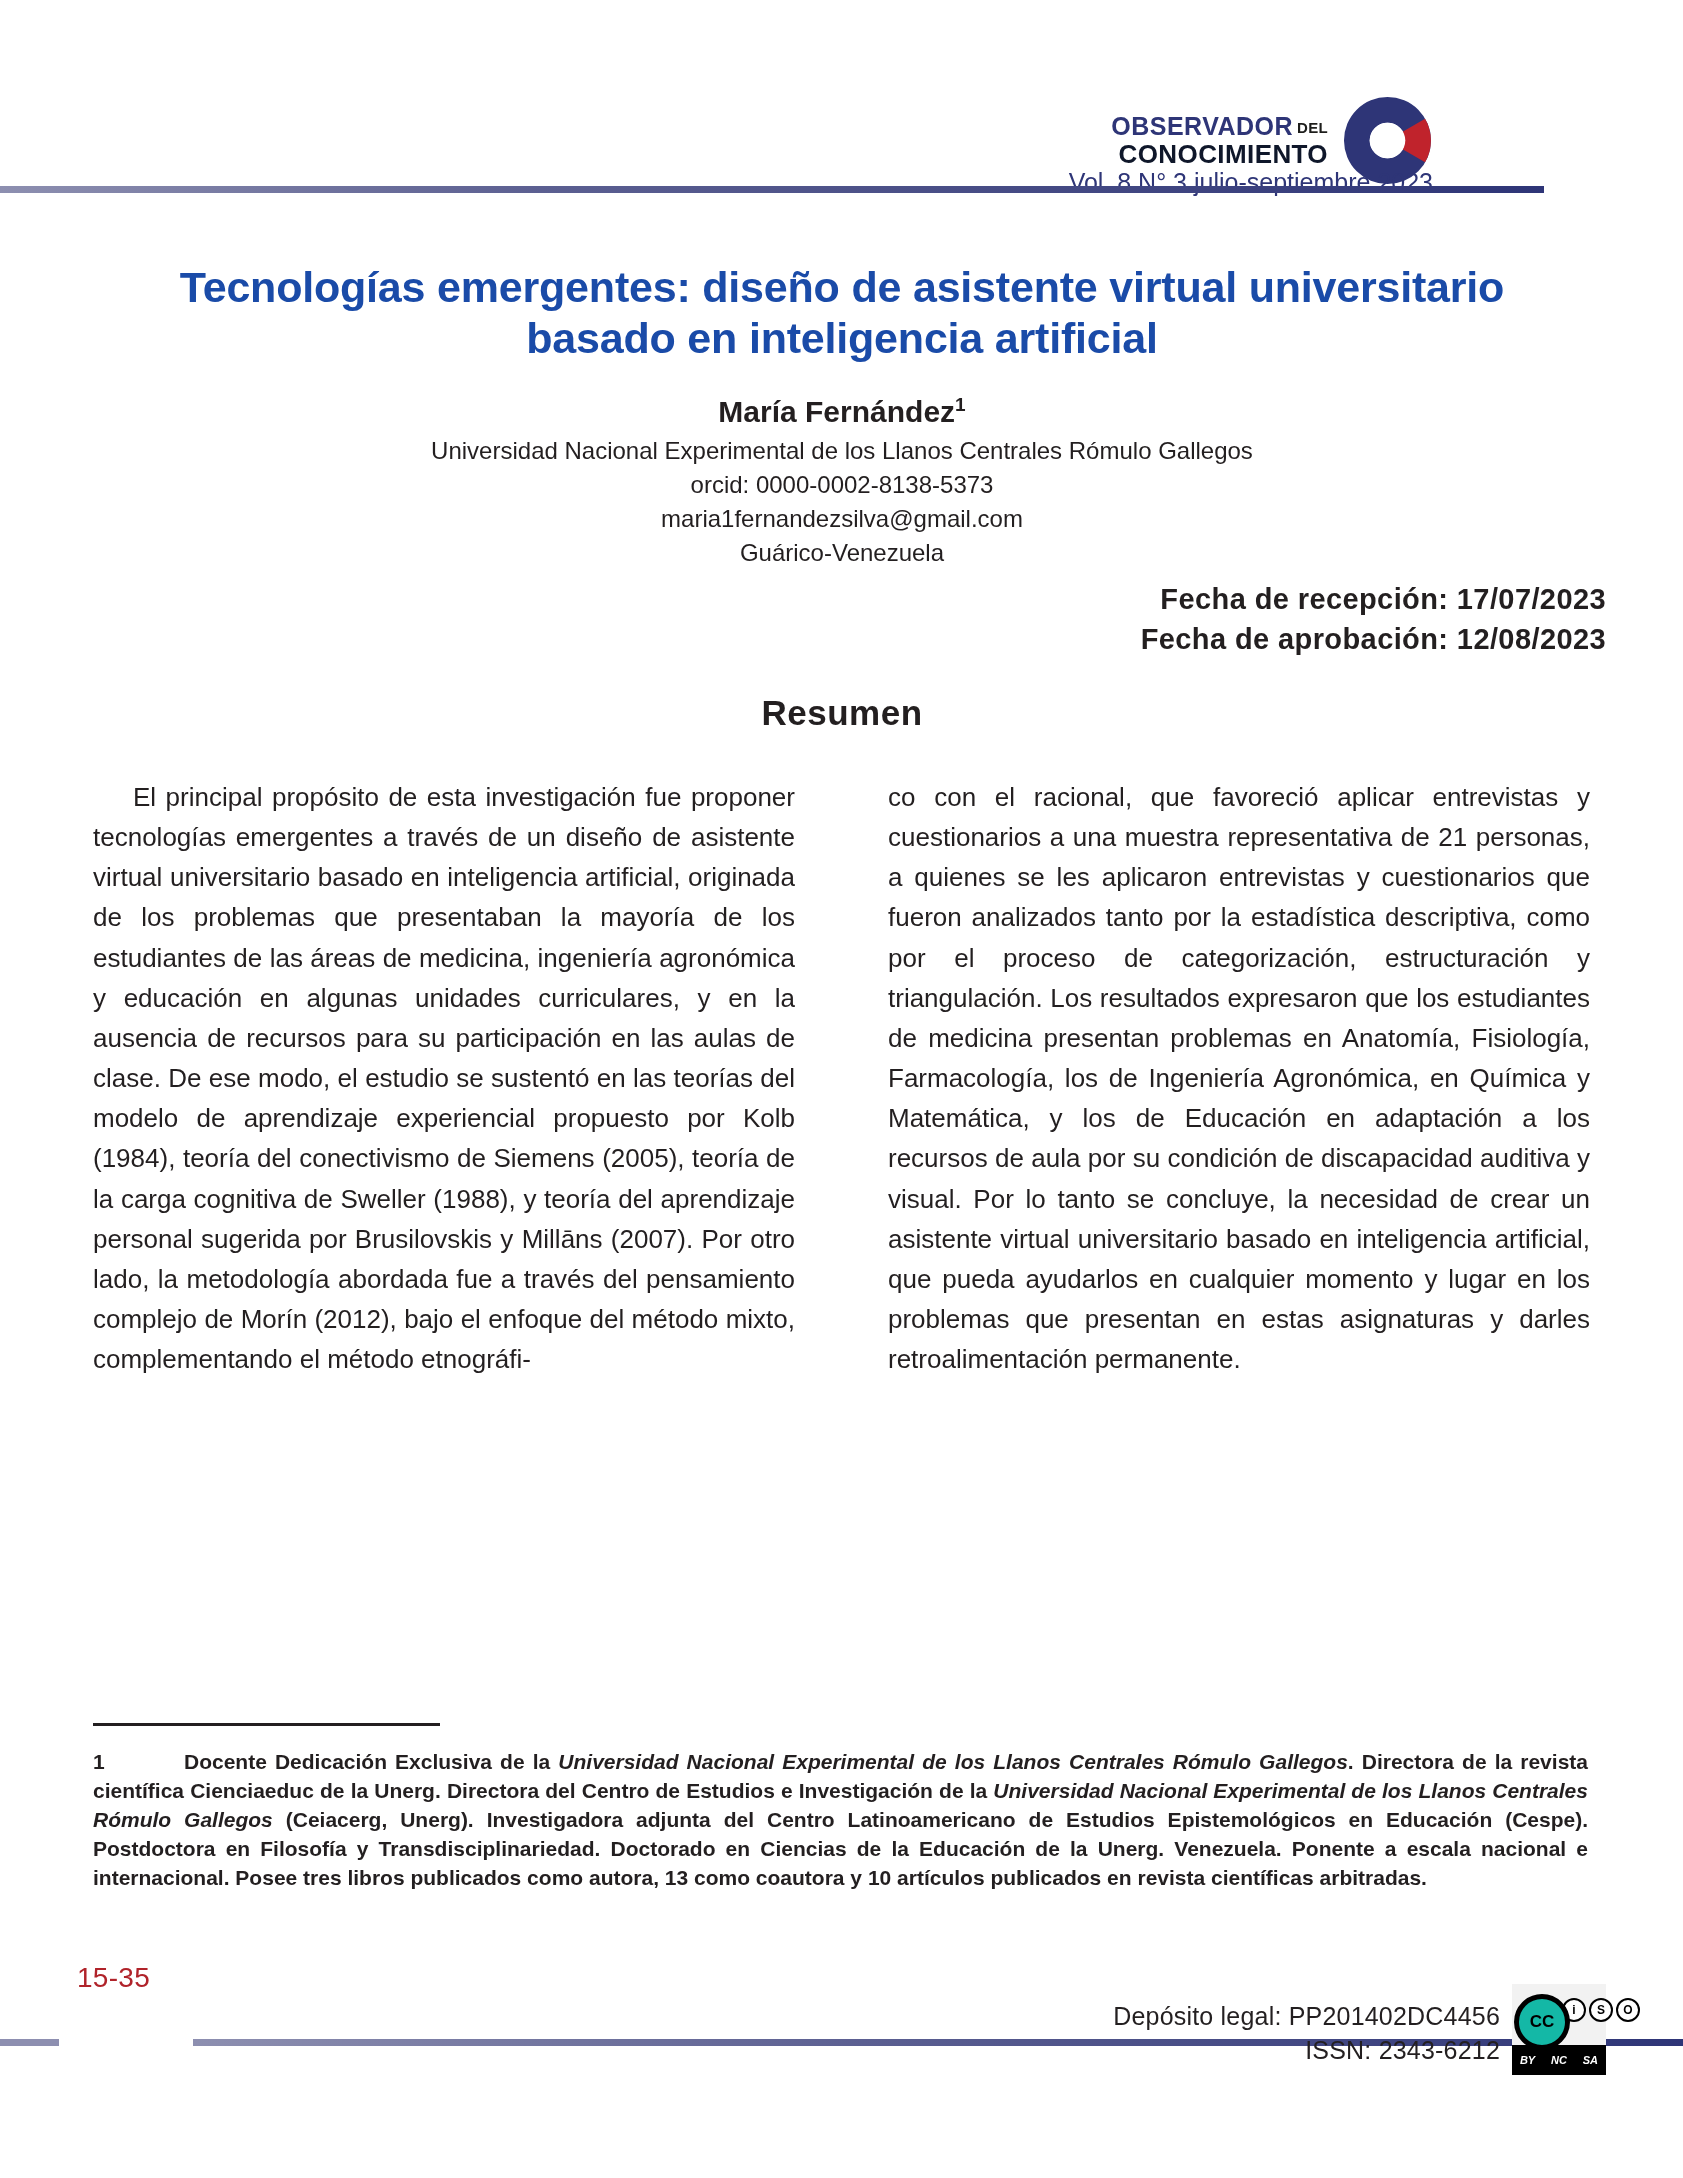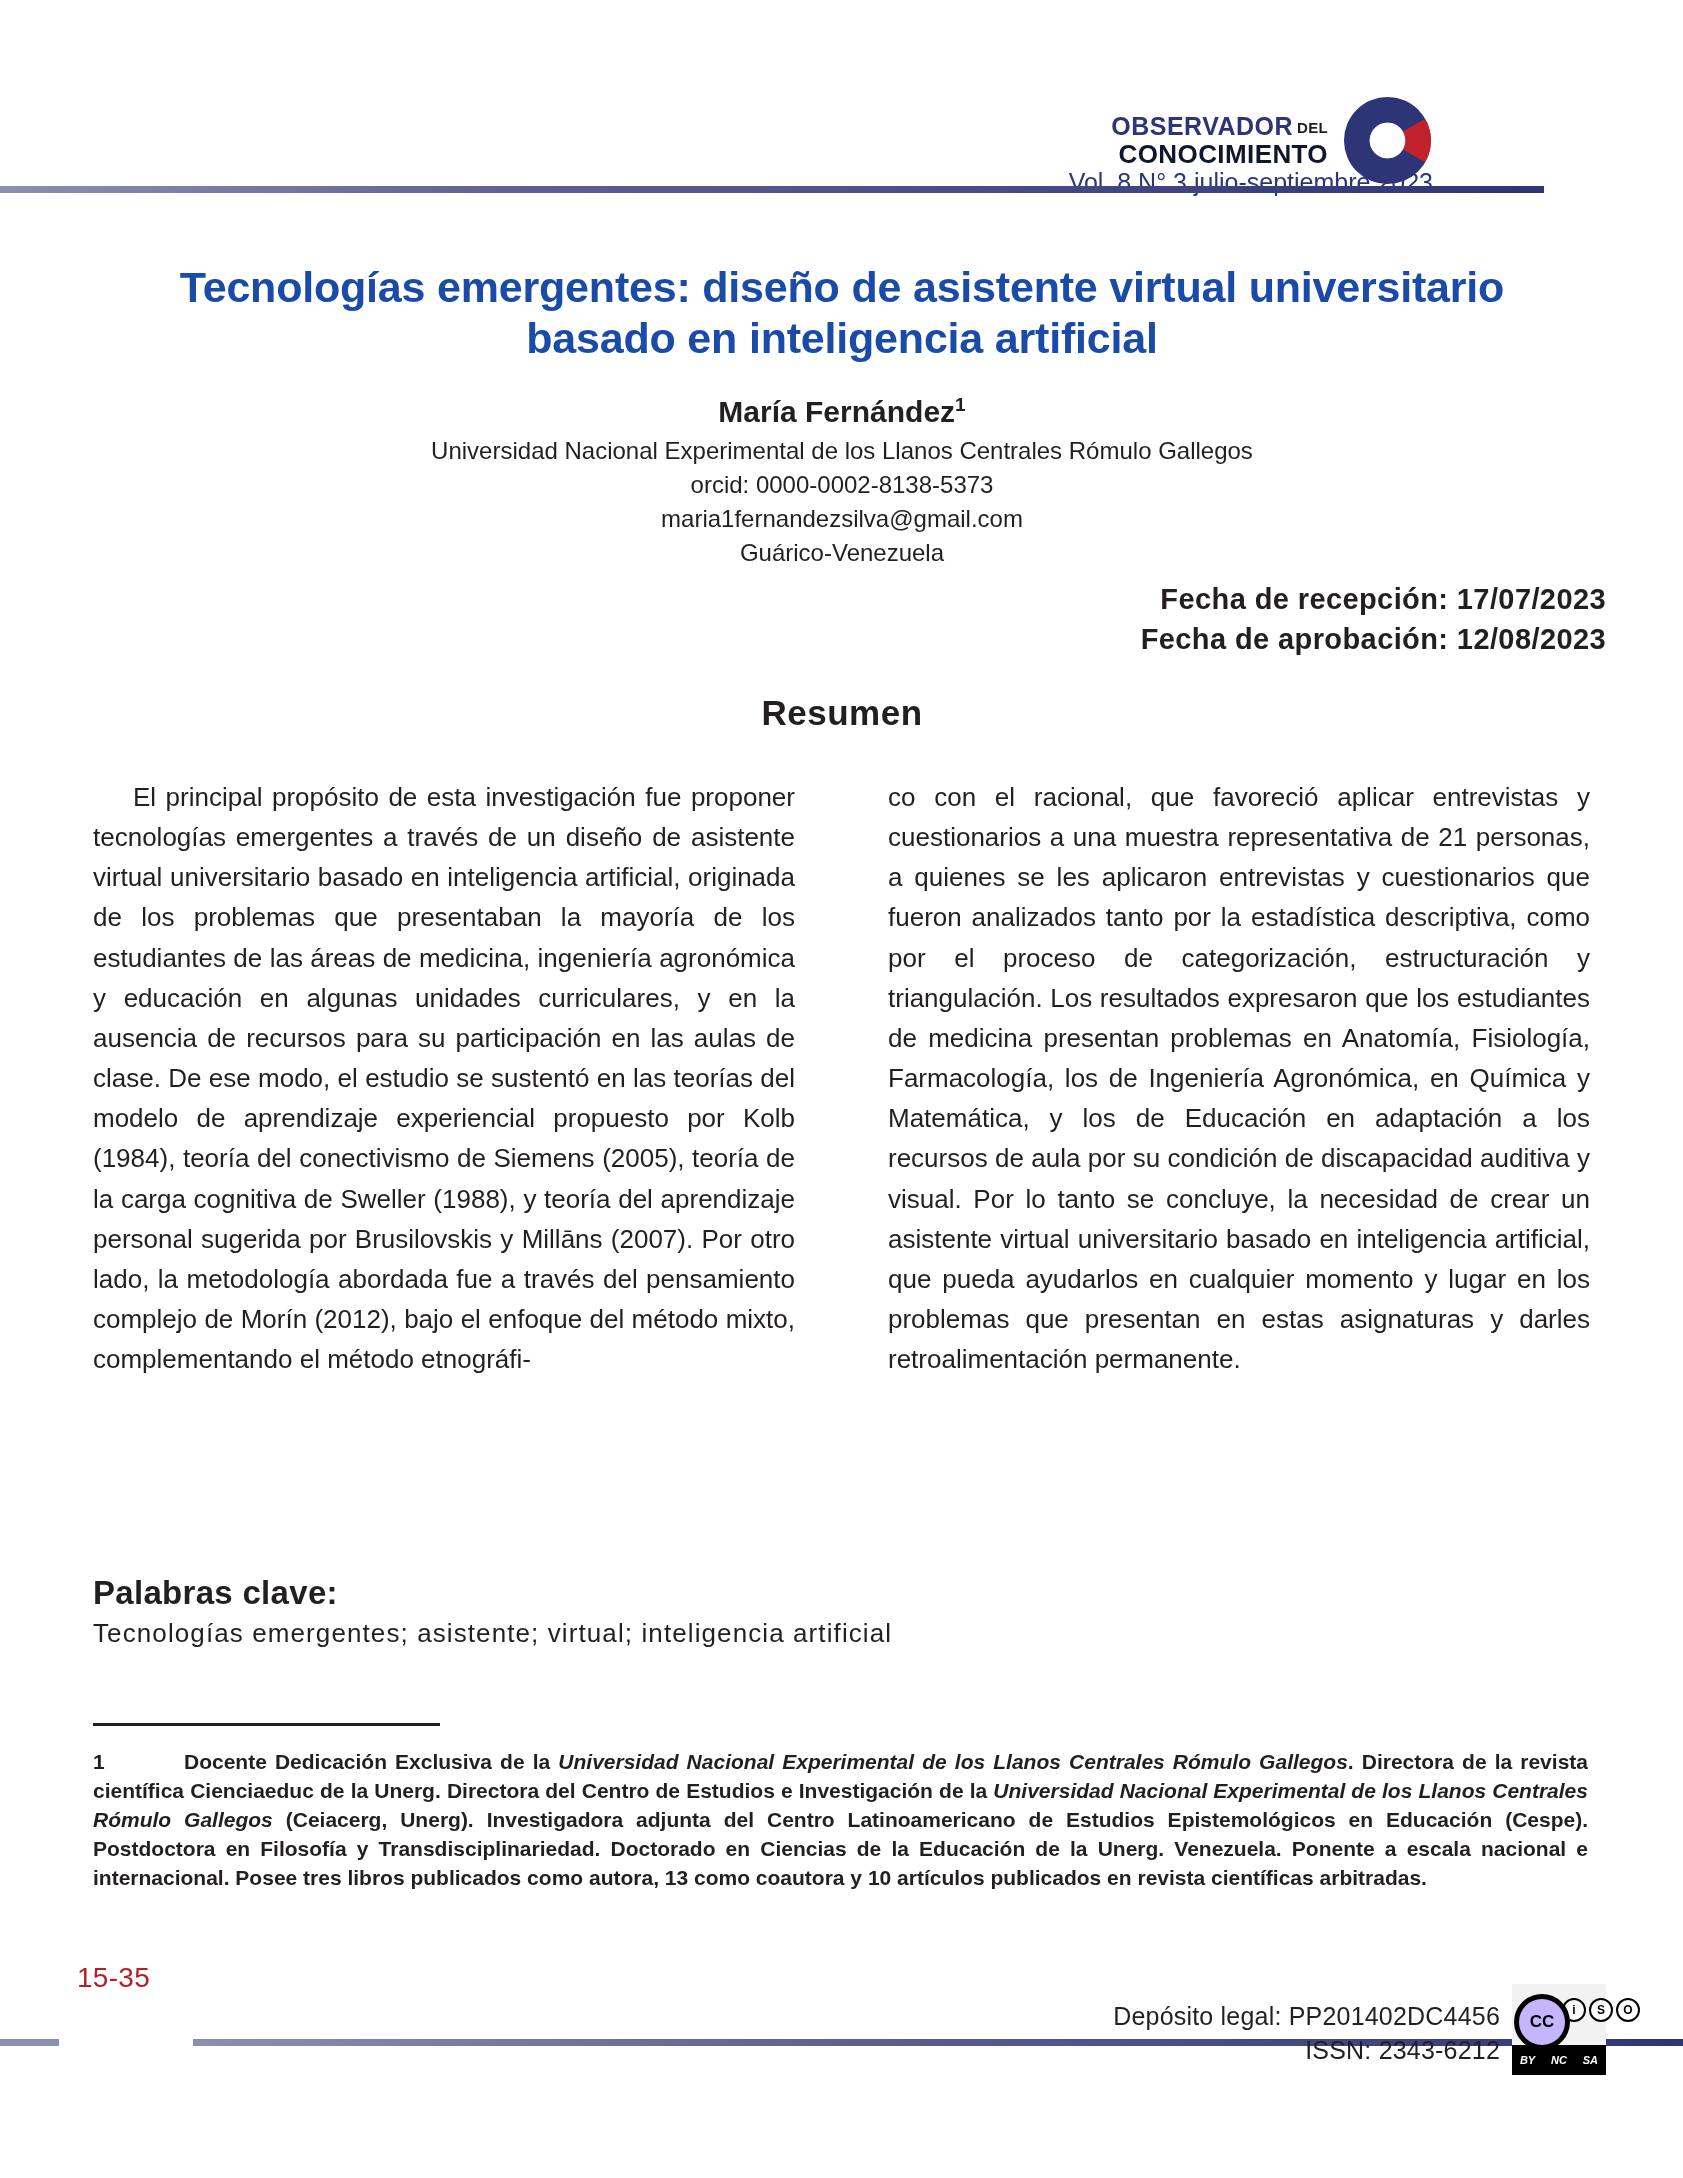--- a/index.html
+++ b/index.html
@@ -280,21 +280,21 @@
     font-style: italic;
   }
   .cc-circle {
     position: absolute;
     left: 2px;
     top: 10px;
     width: 46px;
     height: 46px;
     border: 5px solid #000;
     border-radius: 50%;
-    background: #c4b5fd;
+    background: #14b8a6;
     display: flex;
     align-items: center;
     justify-content: center;
     font-size: 17px;
     font-weight: bold;
     color: #000;
     z-index: 3;
   }
   .cc-icons {
     position: absolute;
@@ -365,24 +365,20 @@
 
   <div class="abstract">
     <div class="col left">
       <p>El principal propósito de esta investigación fue proponer tecnologías emergentes a través de un diseño de asistente virtual universitario basado en inteligencia artificial, originada de los problemas que presentaban la mayoría de los estudiantes de las áreas de medicina, ingeniería agronómica y educación en algunas unidades curriculares, y en la ausencia de recursos para su participación en las aulas de clase. De ese modo, el estudio se sustentó en las teorías del modelo de aprendizaje experiencial propuesto por Kolb (1984), teoría del conectivismo de Siemens (2005), teoría de la carga cognitiva de Sweller (1988), y teoría del aprendizaje personal sugerida por Brusilovskis y Millāns (2007). Por otro lado, la metodología abordada fue a través del pensamiento complejo de Morín (2012), bajo el enfoque del método mixto, complementando el método etnográfi-</p>
     </div>
     <div class="col right">
       <p>co con el racional, que favoreció aplicar entrevistas y cuestionarios a una muestra representativa de 21 personas, a quienes se les aplicaron entrevistas y cuestionarios que fueron analizados tanto por la estadística descriptiva, como por el proceso de categorización, estructuración y triangulación. Los resultados expresaron que los estudiantes de medicina presentan problemas en Anatomía, Fisiología, Farmacología, los de Ingeniería Agronómica, en Química y Matemática, y los de Educación en adaptación a los recursos de aula por su condición de discapacidad auditiva y visual. Por lo tanto se concluye, la necesidad de crear un asistente virtual universitario basado en inteligencia artificial, que pueda ayudarlos en cualquier momento y lugar en los problemas que presentan en estas asignaturas y darles retroalimentación permanente.</p>
     </div>
   </div>
 
-  <div class="keywords">
-    <div class="keywords-title">Palabras clave:</div>
-    <div class="keywords-list">Tecnologías emergentes; asistente; virtual; inteligencia artificial</div>
-  </div>
 
   <div class="footnote-rule"></div>
   <div class="footnote">
     <span class="marker">1</span><span>Docente Dedicación Exclusiva de la </span><i>Universidad Nacional Experimental de los Llanos Centrales Rómulo Gallegos</i><span>. Directora de la revista científica Cienciaeduc de la Unerg. Directora del Centro de Estudios e Investigación de la </span><i>Universidad Nacional Experimental de los Llanos Centrales Rómulo Gallegos</i><span> (Ceiacerg, Unerg). Investigadora adjunta del Centro Latinoamericano de Estudios Epistemológicos en Educación (Cespe). Postdoctora en Filosofía y Transdisciplinariedad. Doctorado en Ciencias de la Educación de la Unerg. Venezuela. Ponente a escala nacional e internacional. Posee tres libros publicados como autora, 13 como coautora y 10 artículos publicados en revista científicas arbitradas.</span>
   </div>
 
   <div class="footer-rule-left"></div>
   <div class="page-number">15-35</div>
   <div class="footer-rule-mid"></div>
 

